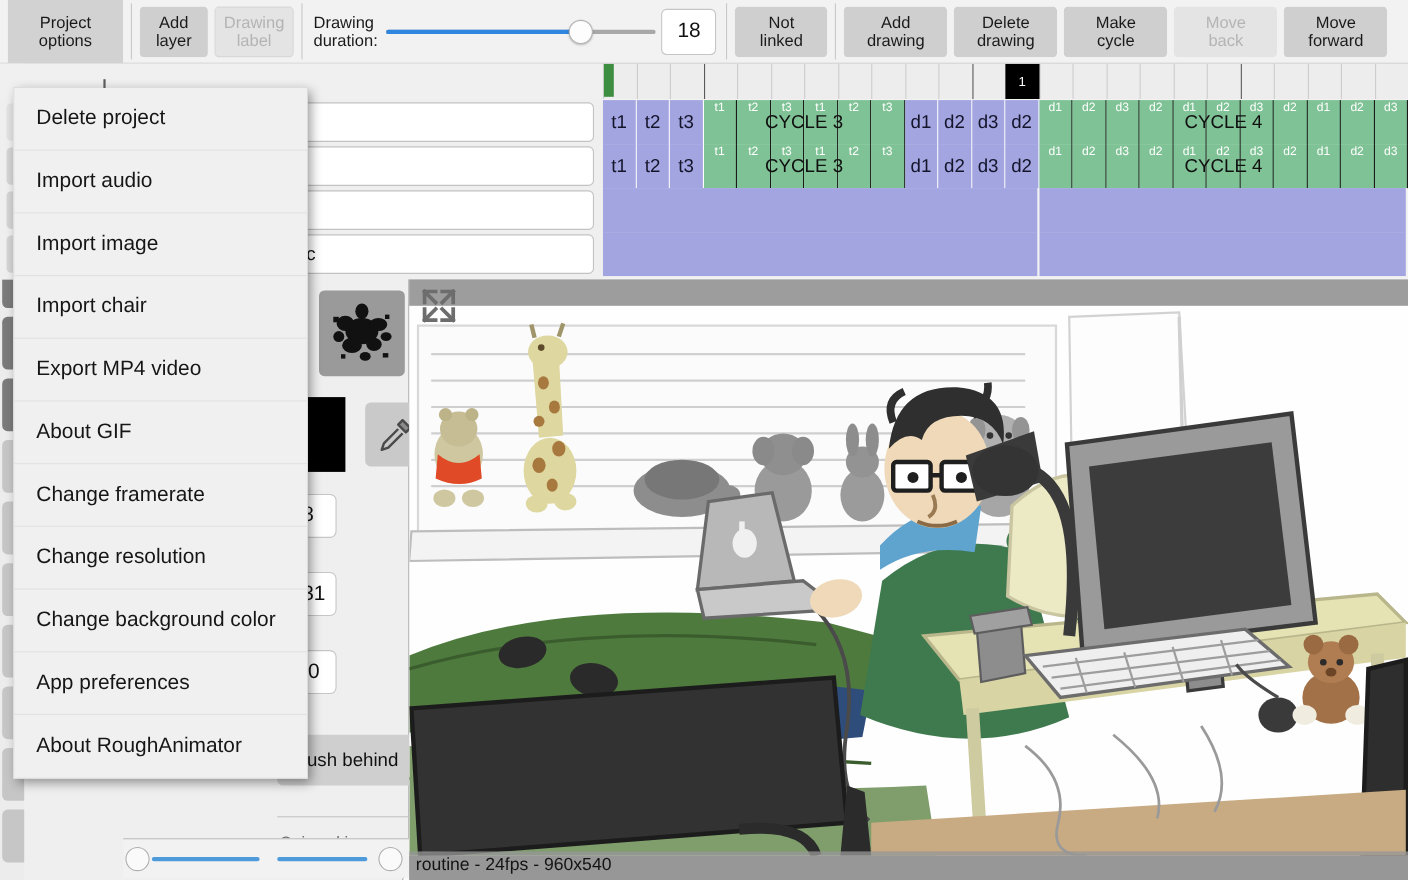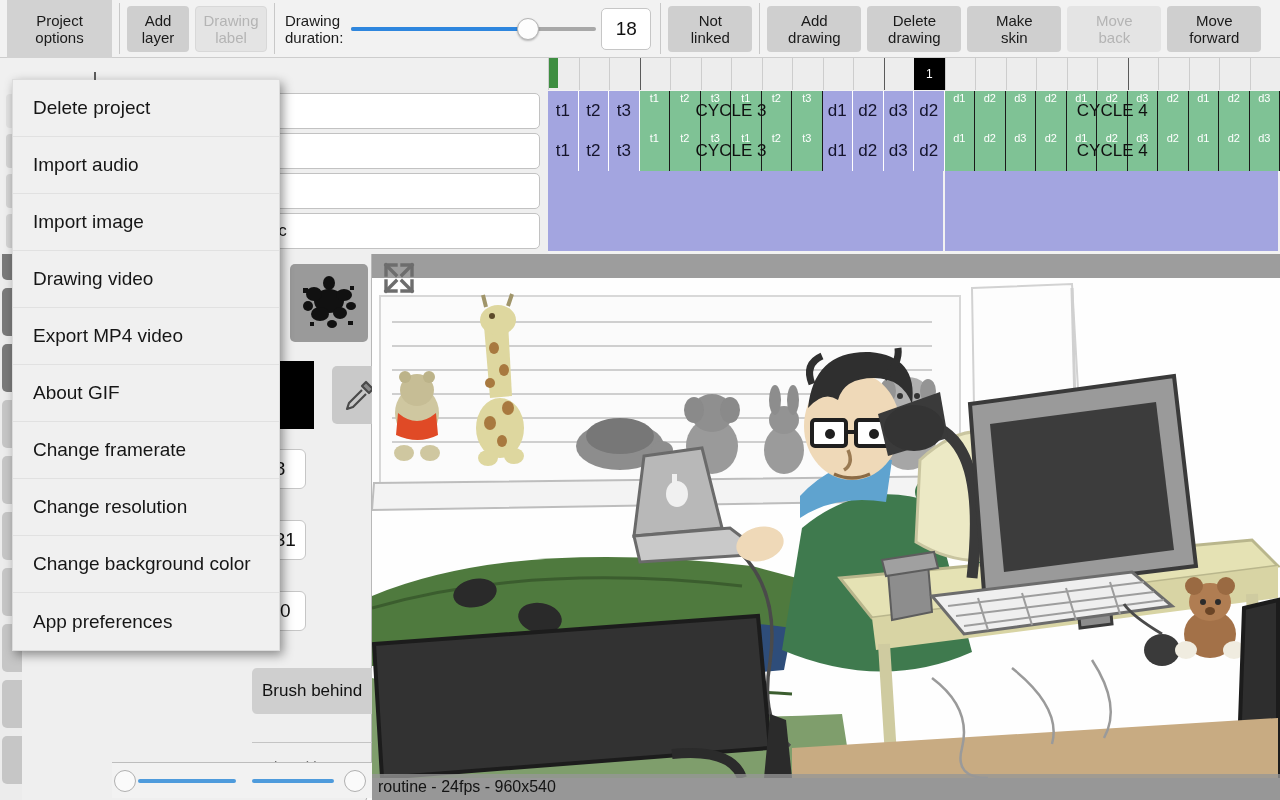--- a/index.html
+++ b/index.html
@@ -182,21 +182,21 @@
     <div class="btn" id="btn-not-linked">Not
 linked</div>
   </div>
   <div class="tb-sep"></div>
   <div class="tb-group">
     <div class="btn" id="btn-add-drawing">Add
 drawing</div>
     <div class="btn" id="btn-delete-drawing">Delete
 drawing</div>
     <div class="btn" id="btn-make-cycle">Make
-skin</div>
+cycle</div>
     <div class="btn disabled" id="btn-move-back">Move
 back</div>
     <div class="btn" id="btn-move-forward">Move
 forward</div>
   </div>
 </div>
 
 <div id="tools-col">
     <div class="tool-chip" style="top: 6px; background: rgb(122, 122, 122);"></div>
     <div class="tool-chip" style="top: 62px; background: rgb(122, 122, 122);"></div>
@@ -737,20 +737,21 @@
   </div>
 
   <div id="statusbar">routine - 24fps - 960x540</div>
 </div>
 
 <div id="menu-caret"></div>
 <div id="menu">
     <div class="menu-item">Delete project</div>
     <div class="menu-item">Import audio</div>
     <div class="menu-item">Import image</div>
-    <div class="menu-item">Drawing video</div>
+    <div class="menu-item">Import chair</div>
     <div class="menu-item">Export MP4 video</div>
     <div class="menu-item">About GIF</div>
     <div class="menu-item">Change framerate</div>
     <div class="menu-item">Change resolution</div>
     <div class="menu-item">Change background color</div>
     <div class="menu-item">App preferences</div>
+    <div class="menu-item">About RoughAnimator</div>
   </div>
 
 </body></html>

